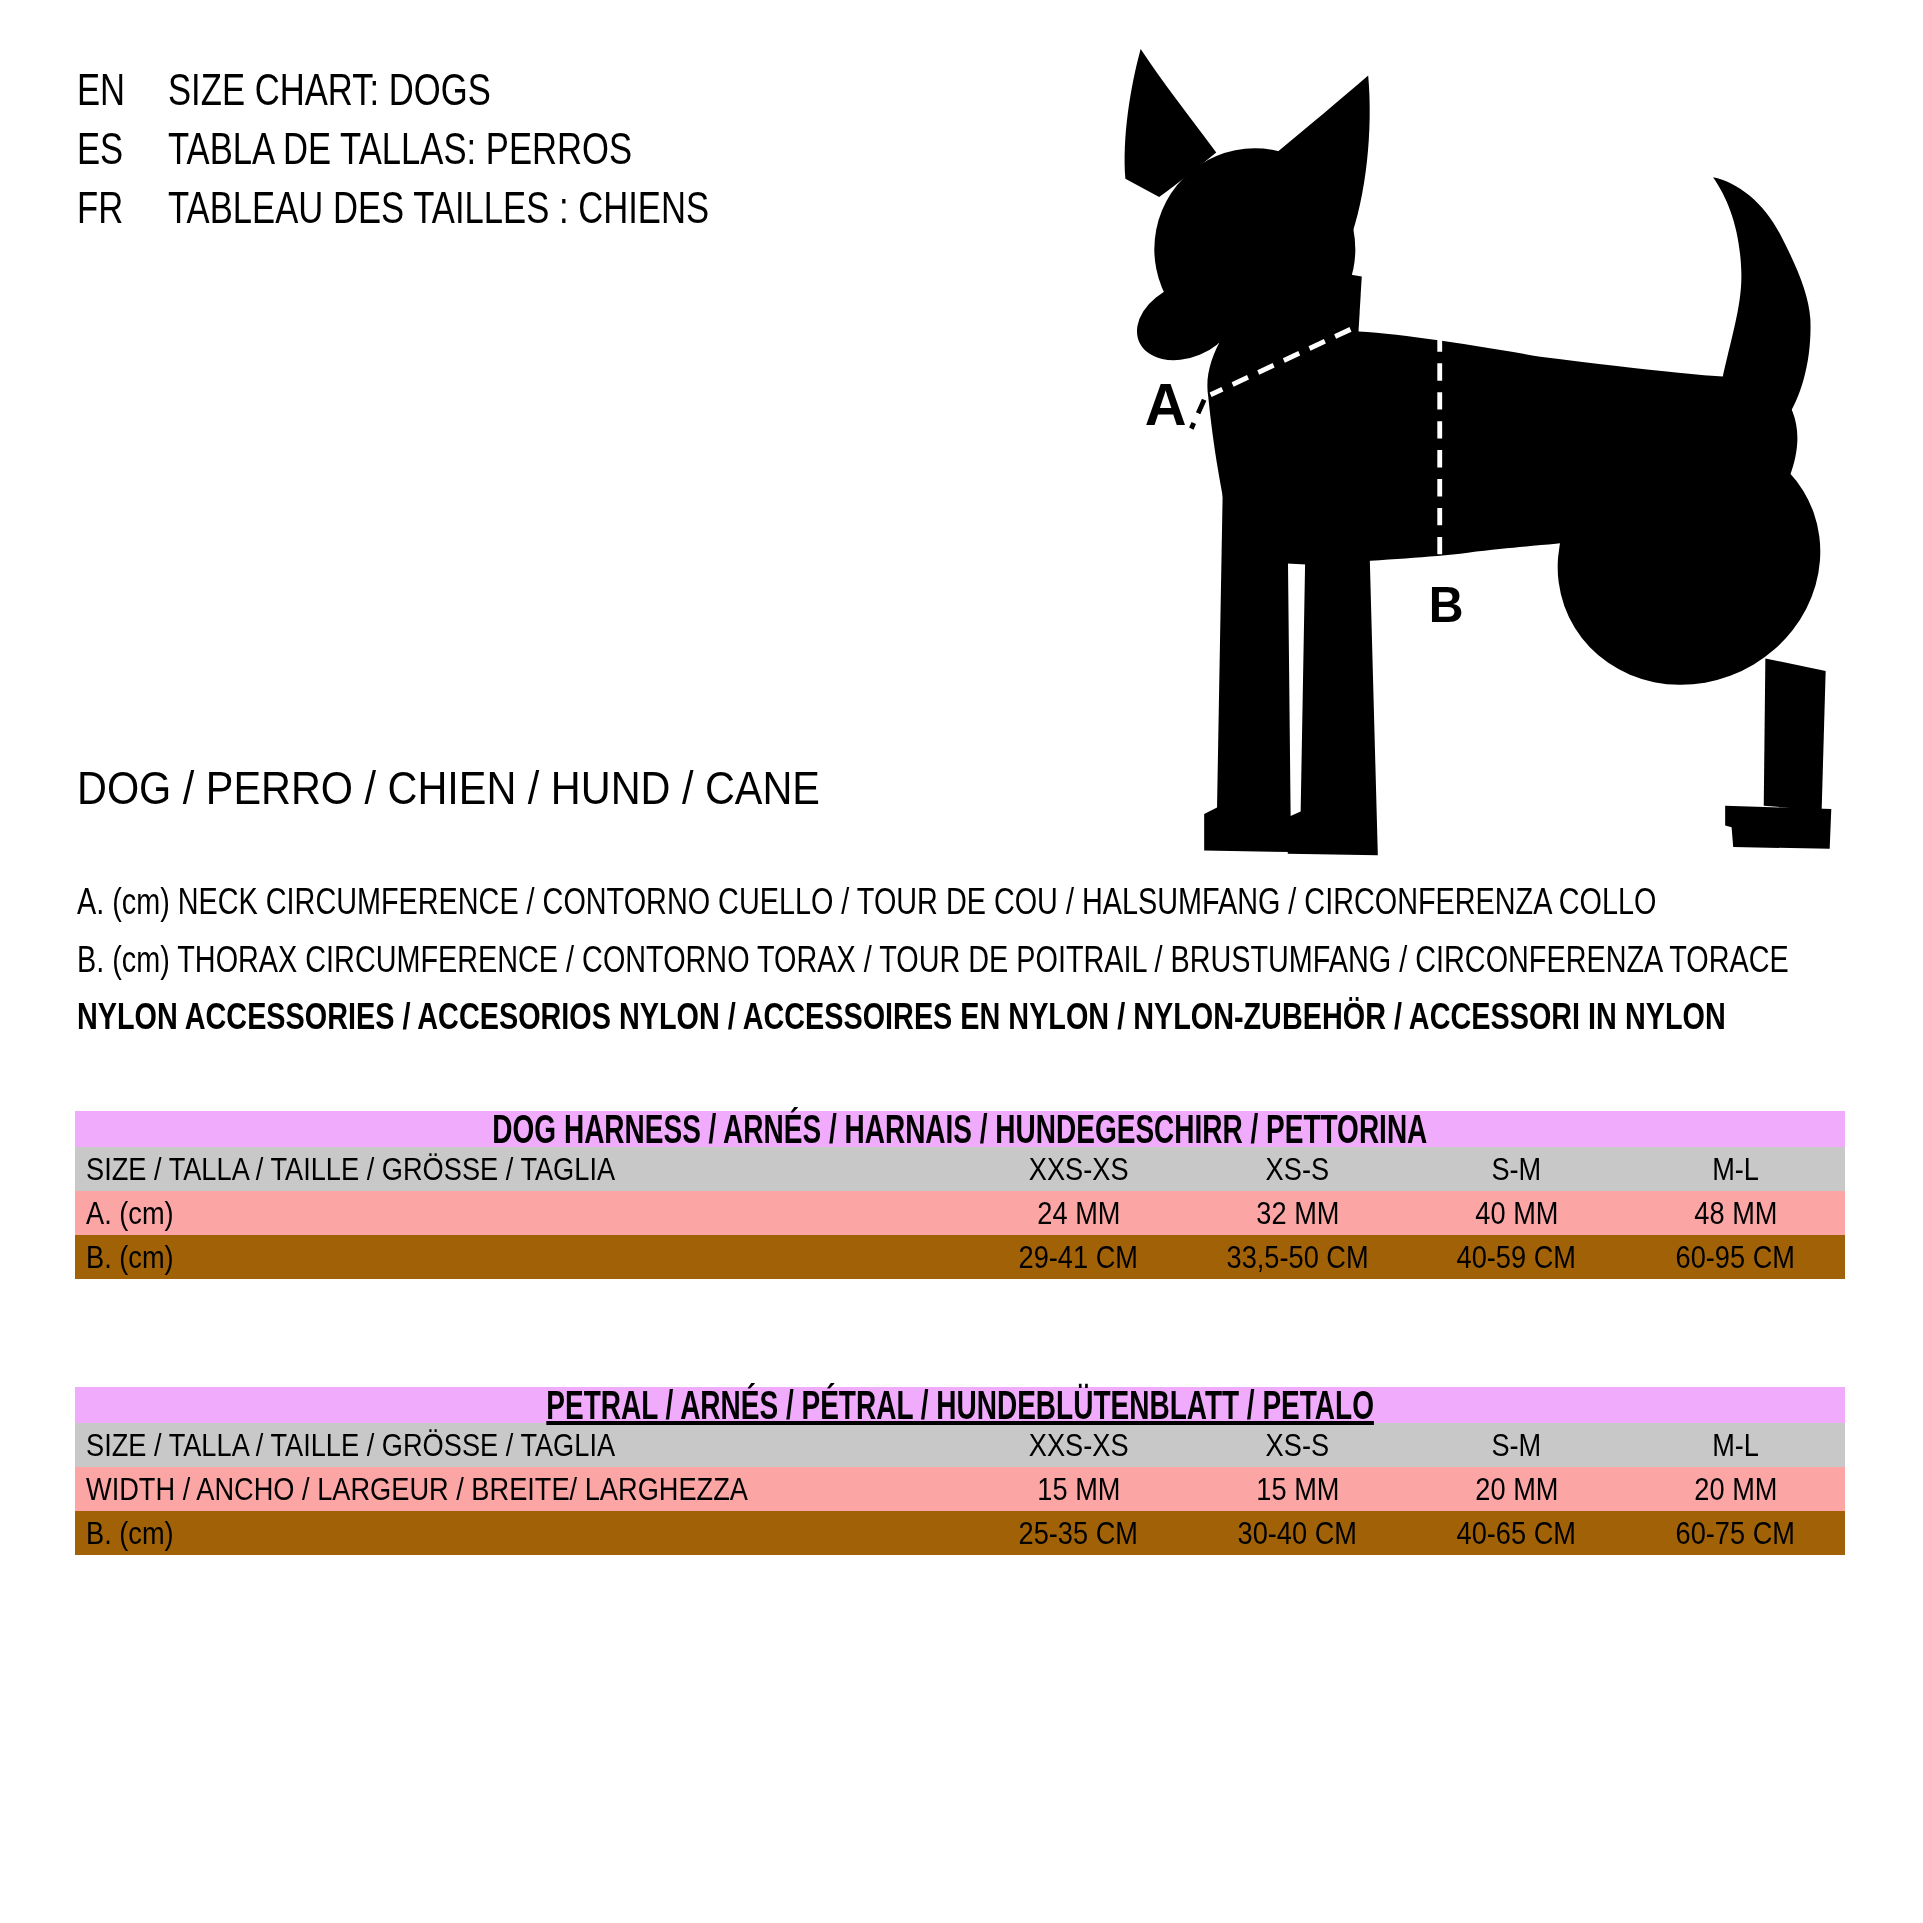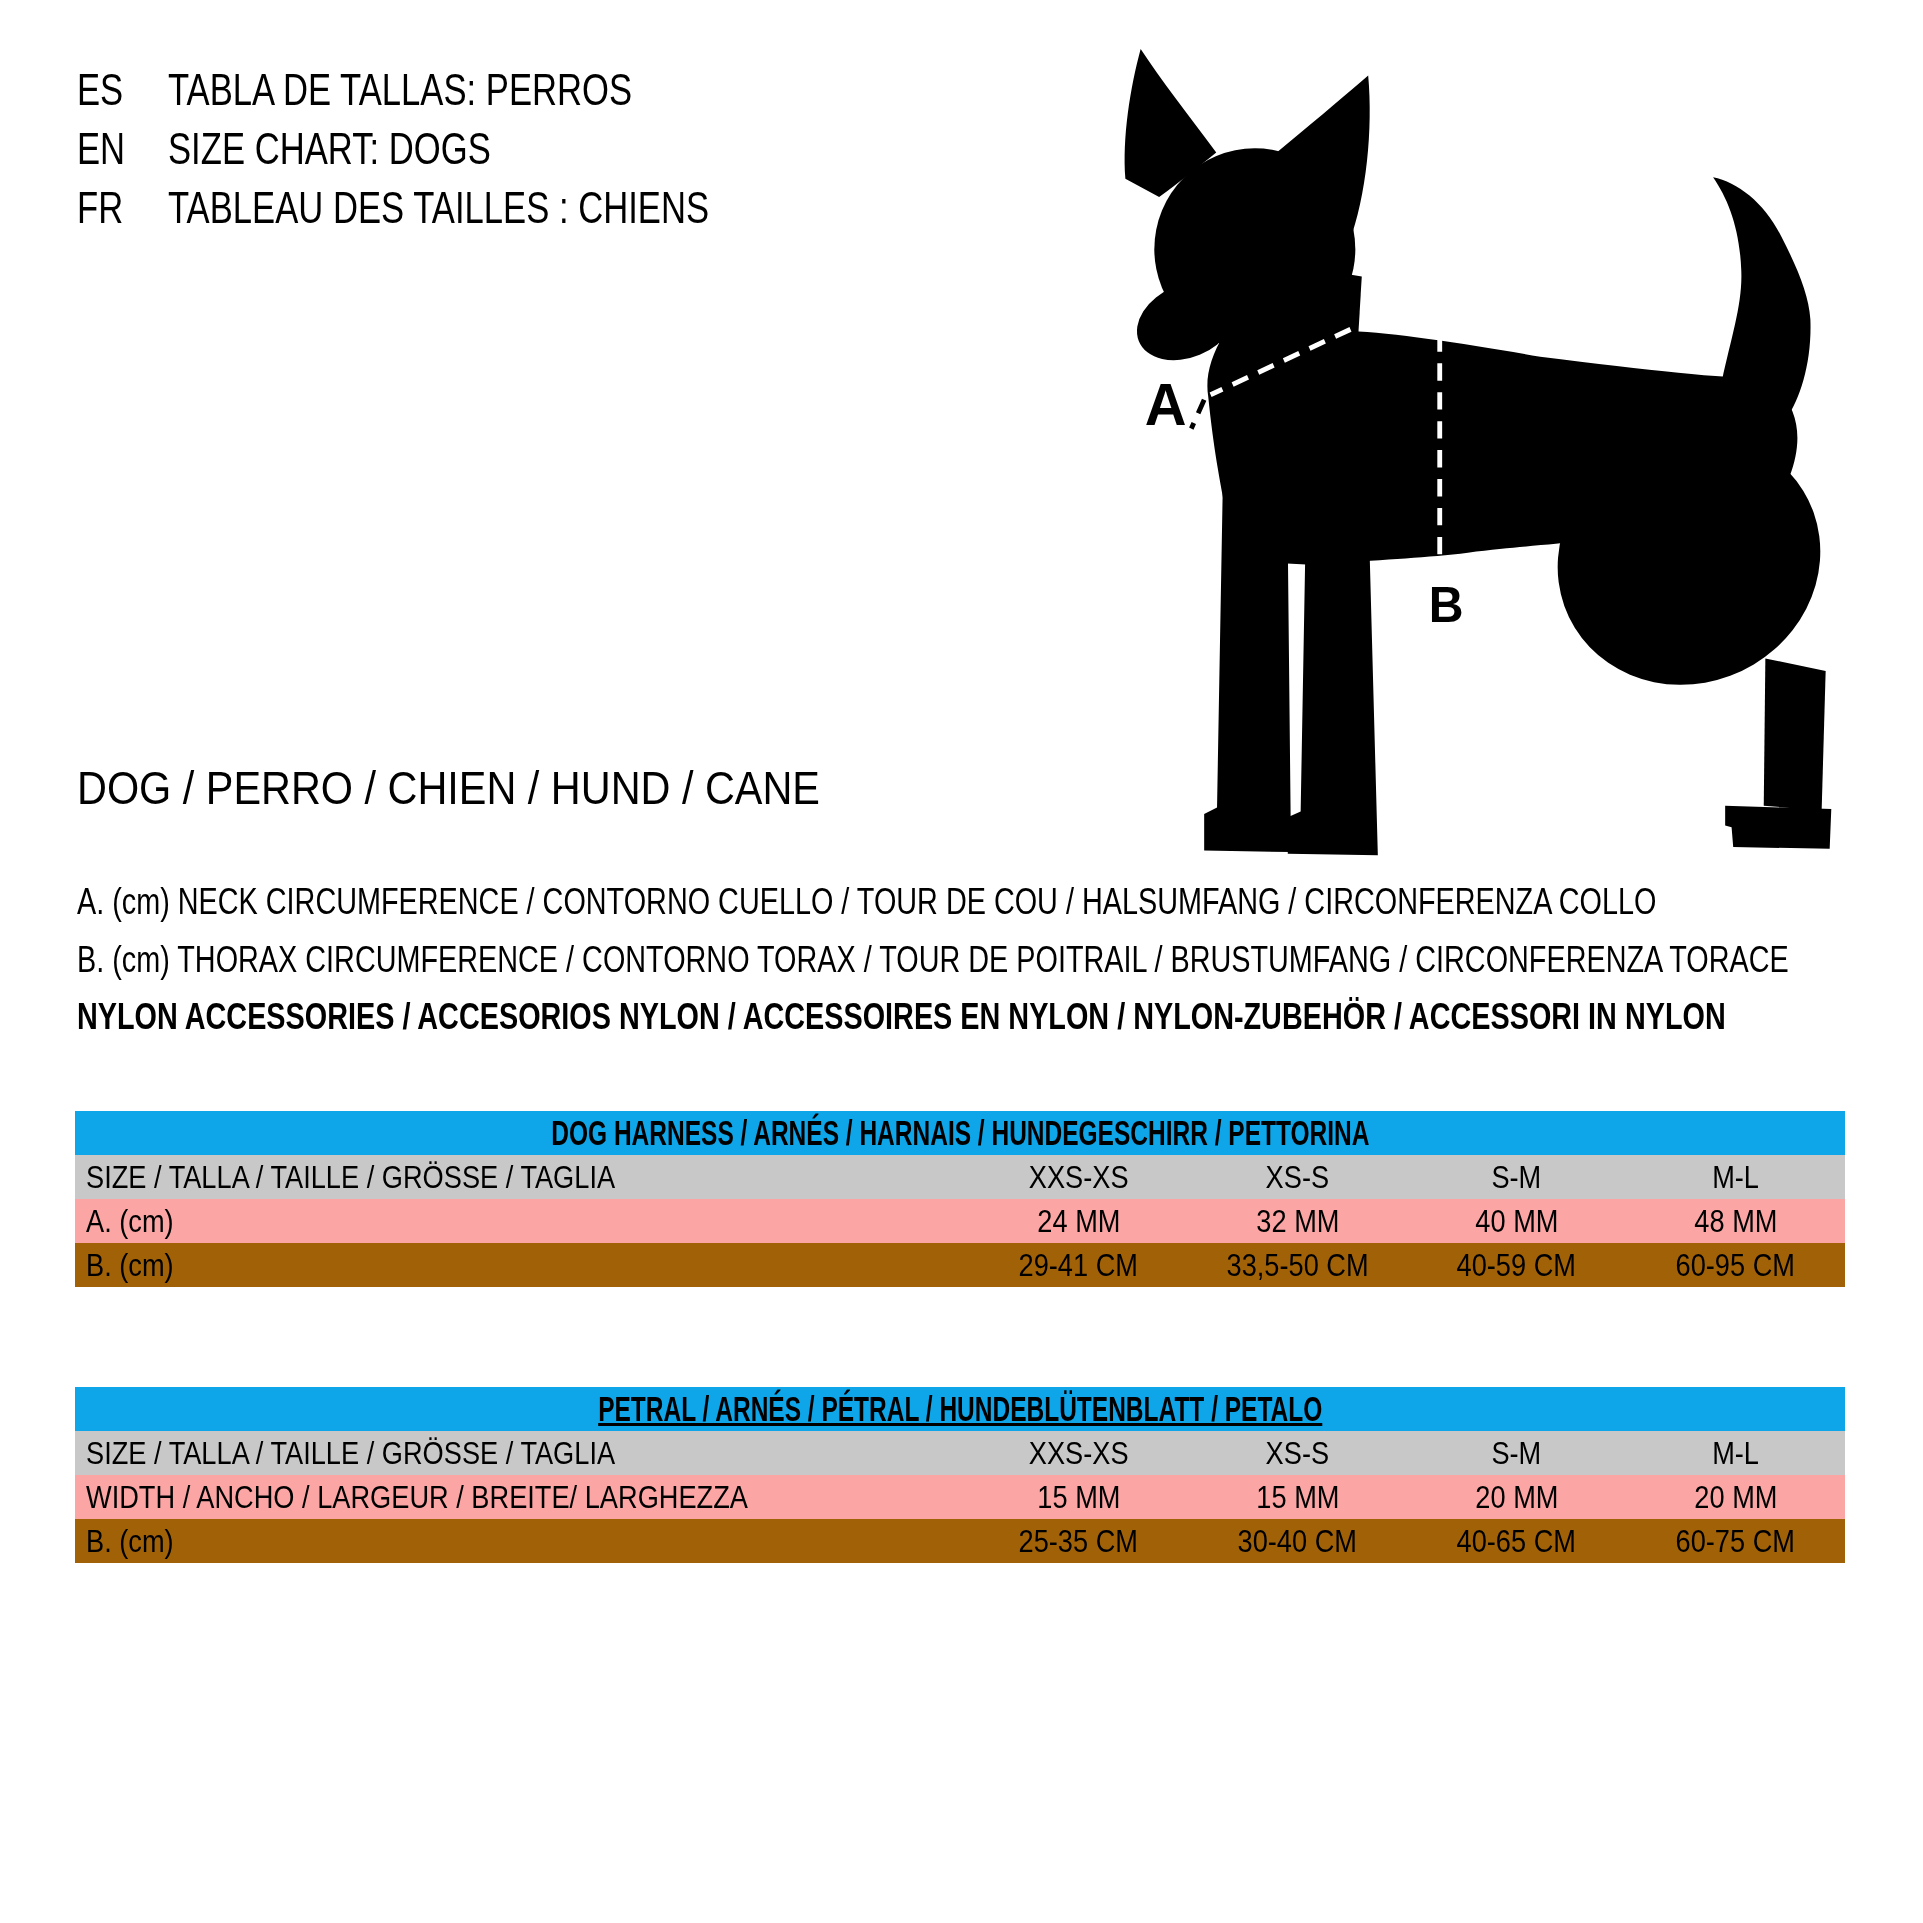--- a/index.html
+++ b/index.html
@@ -23,44 +23,44 @@
   .caption{position:absolute;left:77px;top:771px;font-size:46px;line-height:35px;}
   .cx90{transform:scaleX(.90);}
   .desc{position:absolute;left:77px;font-size:36px;line-height:36px;}
   .cx80{transform:scaleX(.80);}
   .bold{font-weight:700;}
   #desc-a{top:884px;} #desc-b{top:942px;} #desc-nylon{top:999px;}
 
   
   .sizetable{position:absolute;left:75px;width:1770px;}
   #table1{top:1111px;} #table2{top:1387px;text-decoration:underline;}
-  .t-title{height:44px;background:#0ea5e9;display:flex;align-items:center;justify-content:center;
-           font-weight:700;font-size:35px;}
+  .t-title{height:36px;background:#f0abfc;display:flex;align-items:center;justify-content:center;
+           font-weight:700;font-size:40px;}
   .t-title .sx{transform:scaleX(.70);transform-origin:50% 50%;}
   .t-row{display:flex;height:44px;align-items:center;background:#fca5a5;}
   .t-row.grey{background:#C8C8C8;}
   .t-row.lightrow{background:#a16207;}
   .t-label{flex:0 0 894px;padding-left:11px;box-sizing:border-box;font-size:32px;}
   .t-label .sx{transform:scaleX(.85);transform-origin:0 50%;}
   .t-col{flex:1;text-align:center;font-size:32px;}
   .t-col .sx{transform:scaleX(.85);transform-origin:50% 50%;}
 </style>
 </head>
 <body>
 
 <div id="canvas">
 
   <div class="langs">
     <div class="lang-row">
+      <span class="lang-code"><span class="sx cx77">EN</span></span>
+      <span class="sx cx77">SIZE CHART: DOGS</span>
+    </div>
+    <div class="lang-row">
       <span class="lang-code"><span class="sx cx77">ES</span></span>
       <span class="sx cx77">TABLA DE TALLAS: PERROS</span>
-    </div>
-    <div class="lang-row">
-      <span class="lang-code"><span class="sx cx77">EN</span></span>
-      <span class="sx cx77">SIZE CHART: DOGS</span>
     </div>
     <div class="lang-row">
       <span class="lang-code"><span class="sx cx77">FR</span></span>
       <span class="sx cx77">TABLEAU DES TAILLES : CHIENS</span>
     </div>
   </div>
 
   <div class="dogbox">
     <svg width="804" height="827" viewBox="0 0 1000 1000" preserveAspectRatio="none">
       <g fill="#000000">

